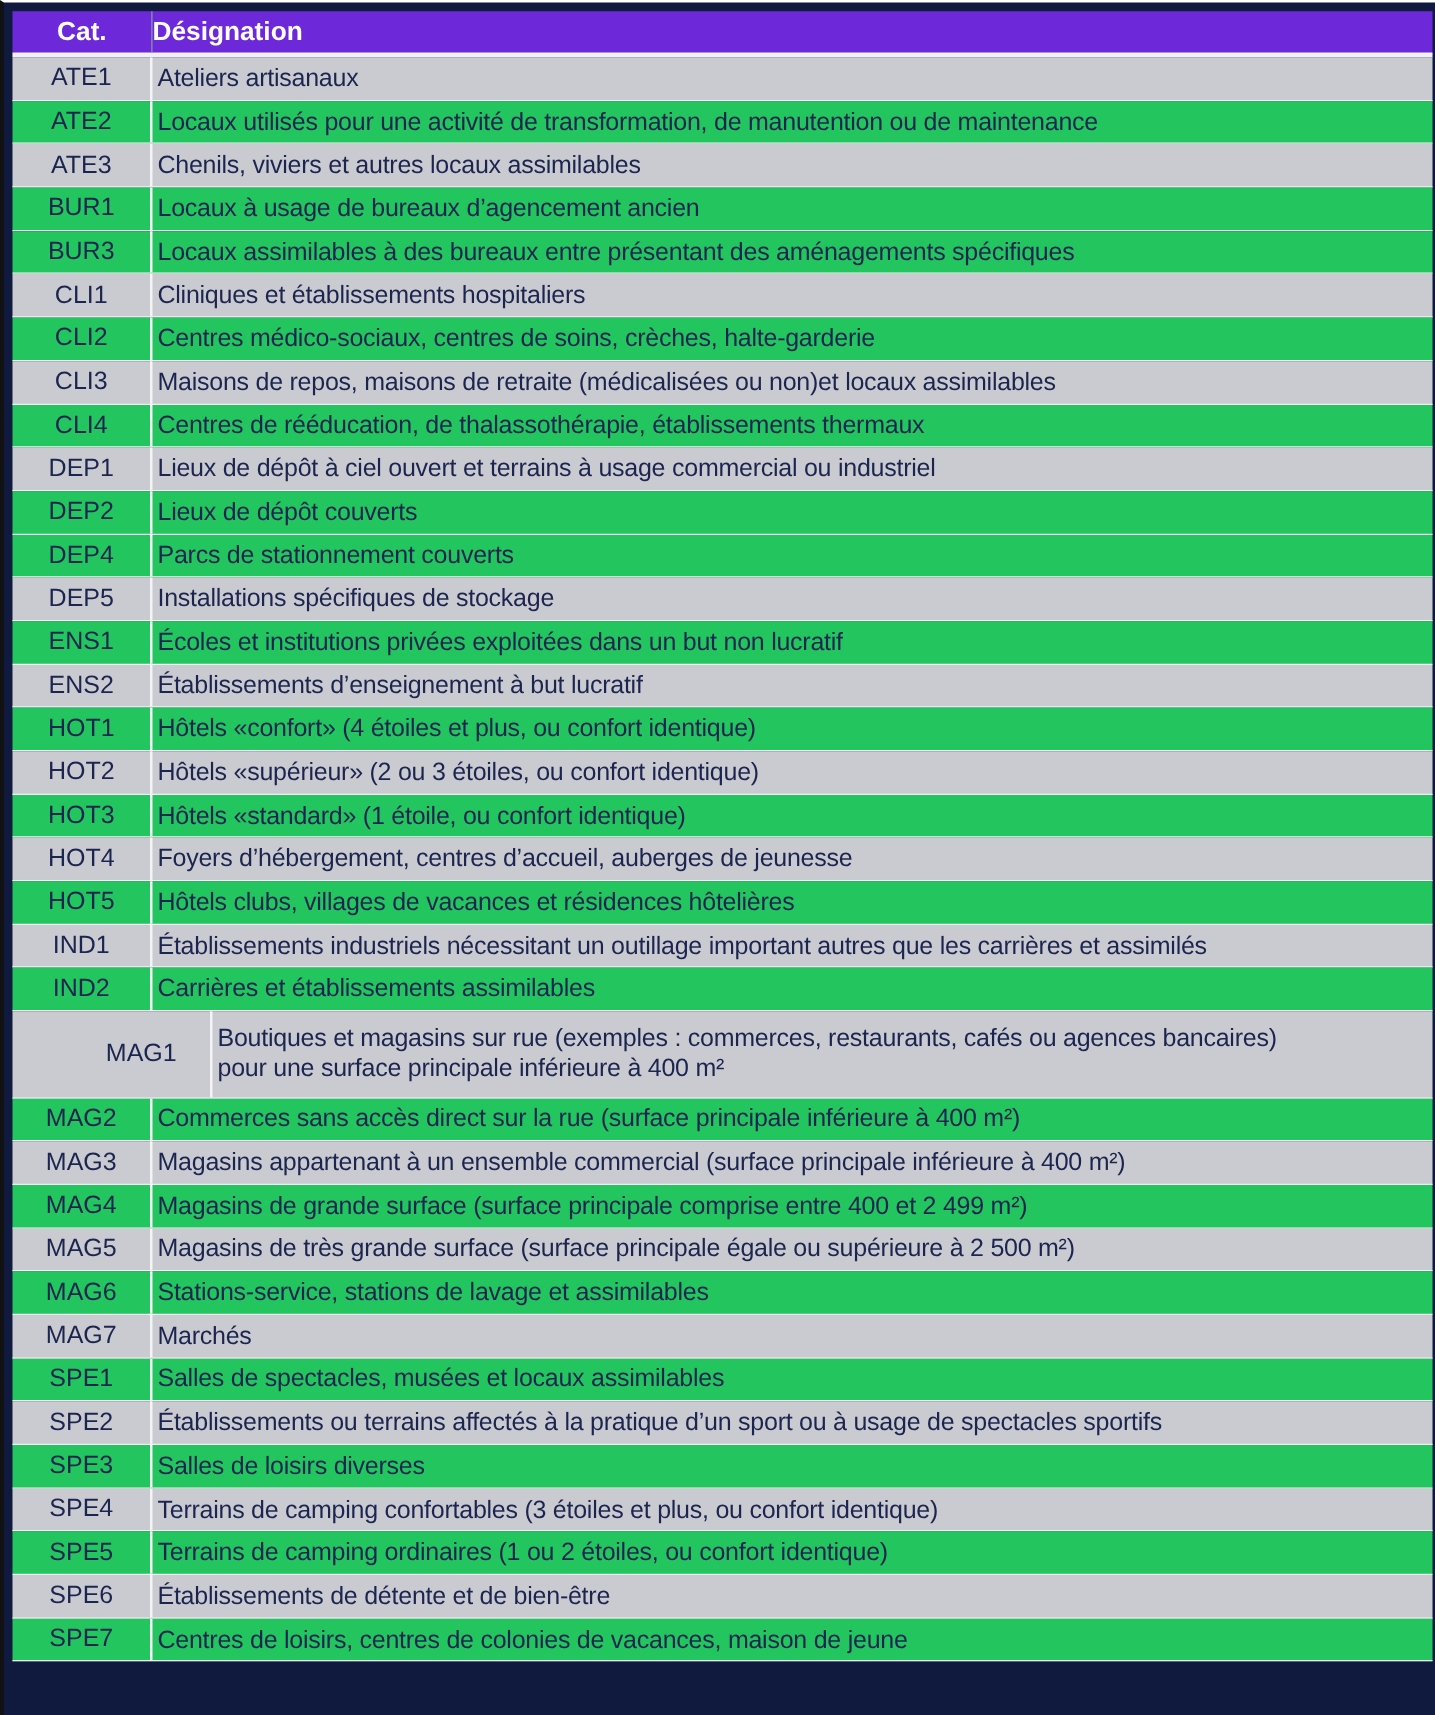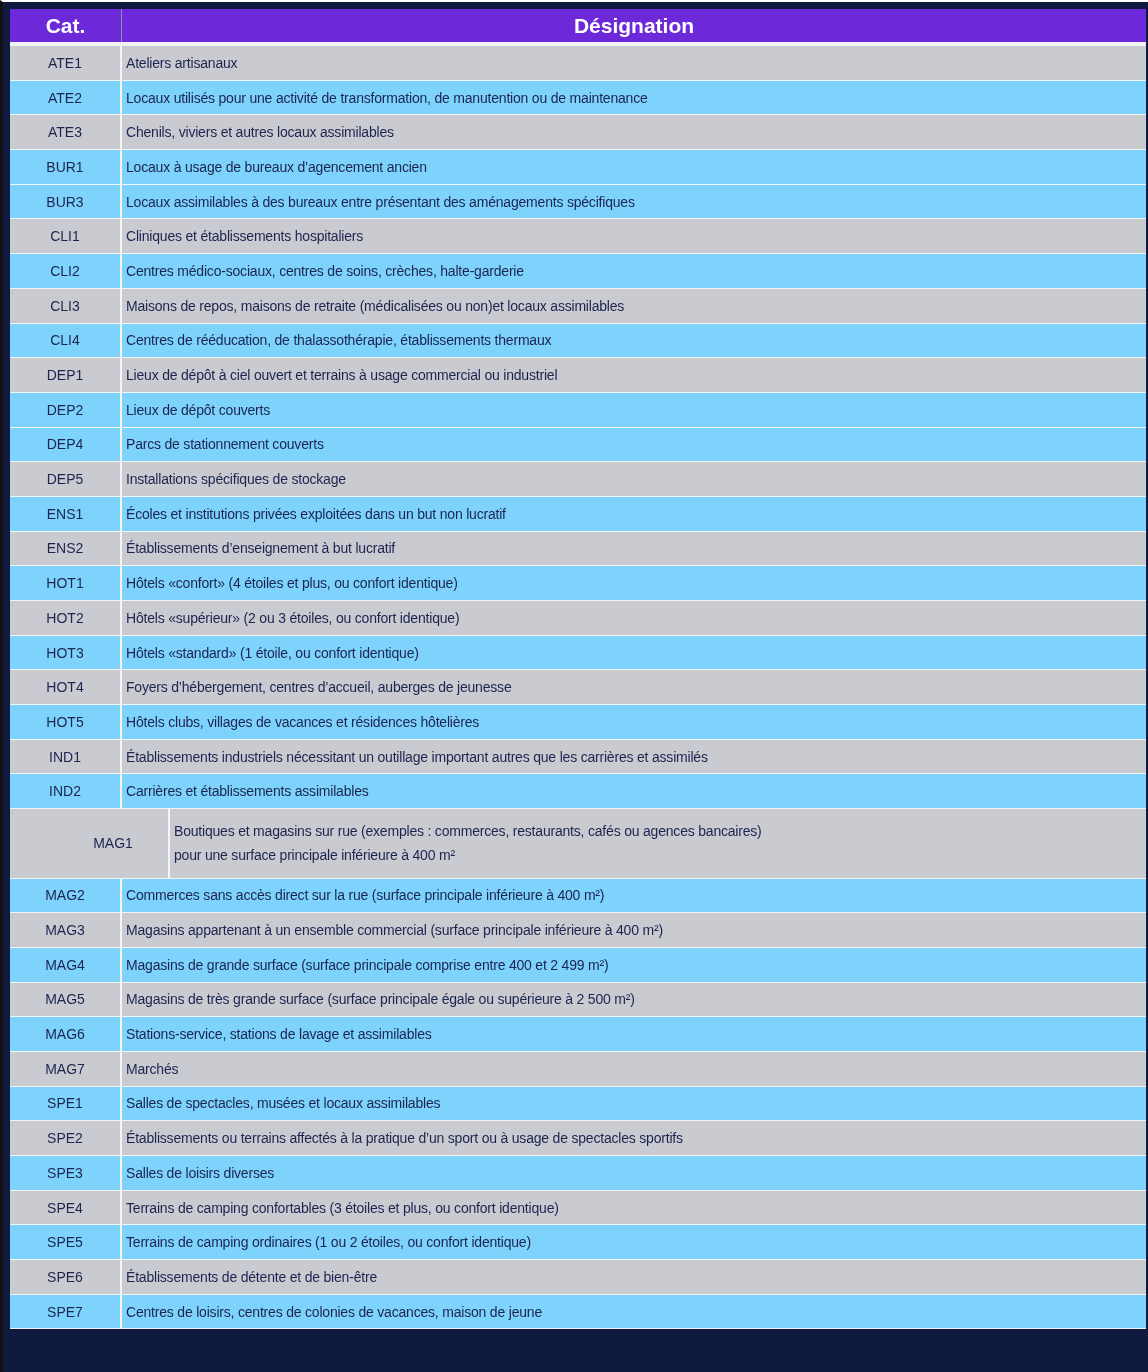--- a/index.html
+++ b/index.html
@@ -17,30 +17,30 @@
   }
   .table {
     position: absolute; left: 7px; top: 7px; width: 1136px;
   }
   .header {
     display: flex; height: 33px; background: #6d28d9; color: #ffffff;
     font-weight: bold; font-size: 21px; align-items: center;
     border-bottom: 4px solid #f2f2f2;
   }
   .header .c-cat { width: 112px; text-align: center; border-right: 1px solid #8a93a8; height: 33px; line-height: 33px; box-sizing: border-box; }
-  .header .c-des { flex: 1; text-align: center; }
+  .header .c-des { flex: 1; }
   .rows { display: flex; flex-direction: column; }
   .row {
     display: flex; height: 34.7px; align-items: center;
-    color: #1c2450; font-size: 14px;
+    color: #1c2450; font-size: 20px;
     box-sizing: border-box;
     border-bottom: 1px solid #f4f4f6;
   }
   .row.odd { background: #cacbd0; }
-  .row.even { background: #7dd3fc; }
+  .row.even { background: #22c55e; }
   .row.tall { height: 69.4px; padding-left: 48px; }
   .row .c-cat { width: 112px; text-align: center; height: 100%; display: flex; align-items: center; justify-content: center; border-right: 2px solid #f4f4f6; box-sizing: border-box; }
   .row .c-des { flex: 1; padding-left: 4px; line-height: 24px; letter-spacing: -0.2px; white-space: pre-line; }
 </style>
 </head>
 <body>
 
 <div class="frame">
   <div class="table">
     <div class="header">

